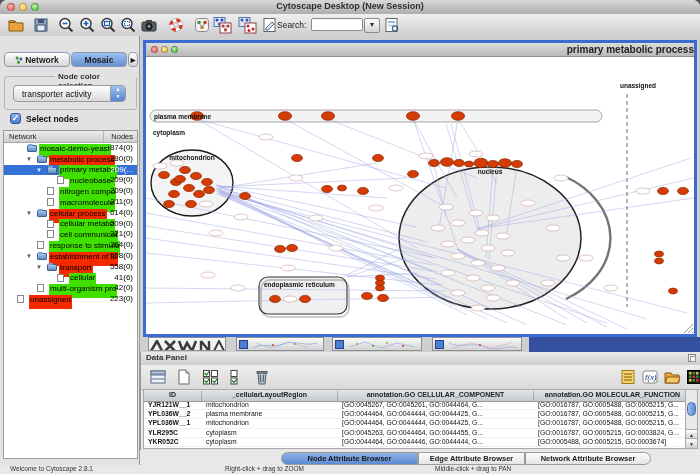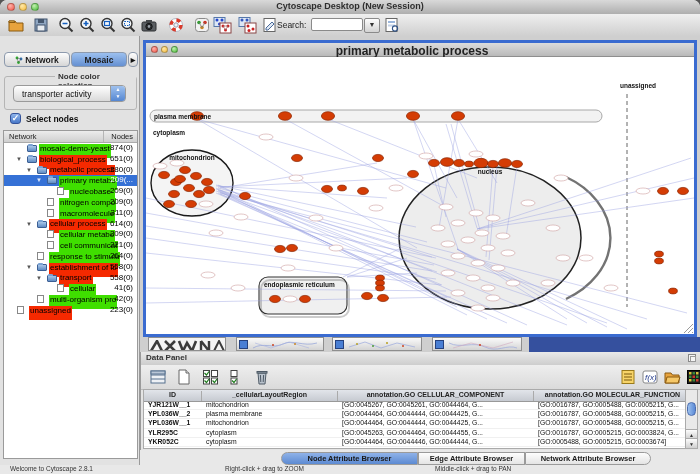--- a/index.html
+++ b/index.html
@@ -65,21 +65,21 @@
   .tlabel.green{background:#3fdf00;}
   .tlabel.red{background:#f52900;}
   .tcount{position:absolute;right:4px;top:0;font-size:8px;color:#000;}
   .trow.sel .tcount{color:#fff;}
   
   .desktop{position:absolute;left:140px;top:36px;width:560px;height:316px;background:#cfcfcf;overflow:hidden;}
   .navyst{position:absolute;left:389px;top:301px;width:171px;height:15px;background:#35509e;}
   .netwin{position:absolute;left:3px;top:4px;width:554px;height:297px;border:3px solid #3a6bd0;box-sizing:border-box;background:#fff;}
   .ntitle{height:13px;background:linear-gradient(#dcdcdc,#b9b9b9);border-bottom:1px solid #8e8e8e;position:relative;}
   .ntitle .dot{position:absolute;top:3px;width:7px;height:7px;border-radius:50%;border:1px solid rgba(0,0,0,.3);box-sizing:border-box;}
-  .ntitle .t{position:absolute;left:0;right:16px;top:1px;text-align:center;font-size:12px;font-weight:bold;color:#222;}
+  .ntitle .t{position:absolute;left:0;right:0;top:1px;text-align:right;font-size:10px;font-weight:bold;color:#222;}
   .canvas{position:absolute;left:0;top:14px;width:548px;height:277px;background:#fff;overflow:hidden;}
   .minbar{position:absolute;top:301px;height:14px;background:linear-gradient(#fafafa,#d4d4d4);border:1px solid #8e8e8e;box-sizing:border-box;}
   .minbar .mico{position:absolute;left:2px;top:2px;width:9px;height:9px;background:#4a7fd4;border:1px solid #26427e;box-sizing:border-box;}
   .minthumb{position:absolute;left:8px;top:301px;width:78px;height:14px;background:#f4f4f4;border:1px solid #8e8e8e;box-sizing:border-box;overflow:hidden;}
   
   .dpanel{position:absolute;left:140px;top:352px;width:560px;height:98px;background:#e4e4e4;border-left:1px solid #9a9a9a;box-sizing:border-box;}
   .dtool{position:absolute;left:0;top:13px;width:560px;height:24px;background:linear-gradient(#eeeeee,#dadada);border-bottom:1px solid #bbb;}
   .dico{position:absolute;top:3px;width:18px;height:18px;}
   .dico svg{width:18px;height:18px;display:block;}
   .dtable{position:absolute;left:2px;top:37px;right:2px;bottom:1px;background:#fff;border:1px solid #aaa;box-sizing:border-box;}
@@ -249,26 +249,20 @@
       <div class="treehead">
         <span class="hn">Network</span>
         <span class="div1"></span>
         <span class="hc">Nodes</span>
       </div>
       <div id="treerows">
           <div class="trow">
             <span class="ficon folder" style="left:23px"></span>
             <span class="tlabel green" style="left:35px">mosaic-demo-yeast</span>
             <span class="tcount">874(0)</span>
-          </div>
-          <div class="trow">
-            <span class="tarrow" style="left:12px">▼</span>
-            <span class="ficon folder" style="left:23px"></span>
-            <span class="tlabel red" style="left:35px">biological_process</span>
-            <span class="tcount">651(0)</span>
           </div>
           <div class="trow">
             <span class="tarrow" style="left:22px">▼</span>
             <span class="ficon folder" style="left:33px"></span>
             <span class="tlabel red" style="left:45px">metabolic process</span>
             <span class="tcount">280(0)</span>
           </div>
           <div class="trow sel">
             <span class="tarrow" style="left:32px">▼</span>
             <span class="ficon folder" style="left:43px"></span>

